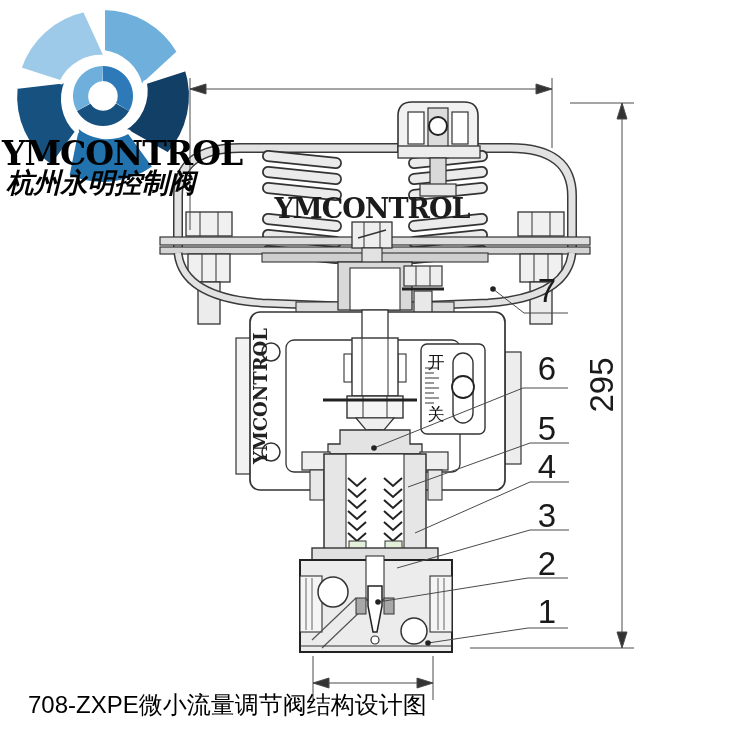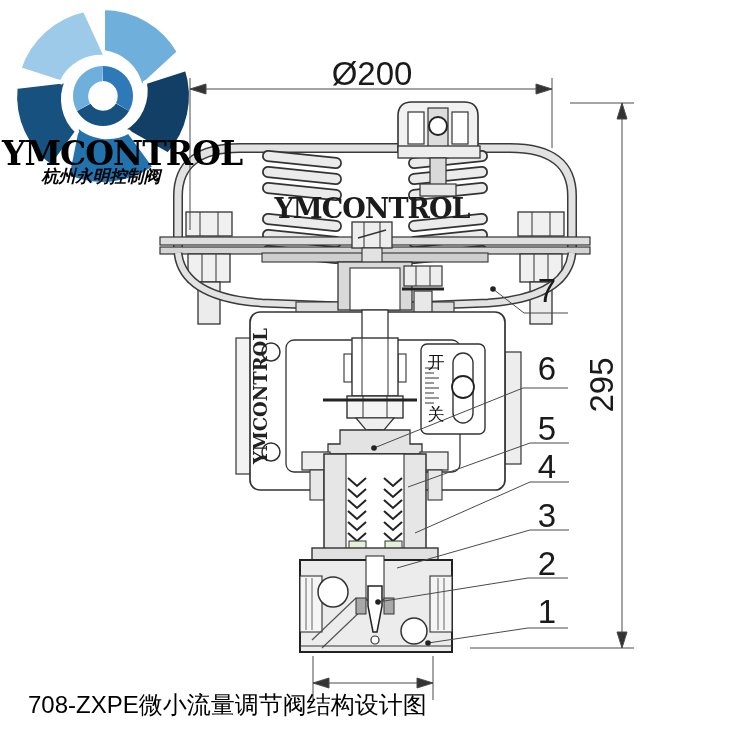--- a/index.html
+++ b/index.html
@@ -5,21 +5,21 @@
   html,body{margin:0;padding:0;background:#fff;}
   .stage{position:relative;width:750px;height:750px;background:#fff;overflow:hidden;
          font-family:"Liberation Sans","DejaVu Sans",sans-serif;color:#111;}
   .stage svg{position:absolute;left:0;top:0;}
   .txt{position:absolute;white-space:nowrap;color:#141414;}
   .logo-name{left:2px;top:134px;width:198px;text-align:center;
              font-family:"DejaVu Serif","Liberation Serif",serif;
              font-weight:bold;font-size:33px;letter-spacing:-1px;color:#000;}
   .logo-cn{left:2px;top:165px;width:198px;text-align:center;
            font-family:"DejaVu Serif","Liberation Serif",serif;
-           font-weight:bold;font-style:italic;font-size:17px;color:#000;}
+           font-weight:bold;font-style:italic;font-size:27px;color:#000;}
   .dim{font-size:33px;color:#1a1a1a;}
   .dim-top{left:297px;top:55px;width:150px;text-align:center;}
   .dim-bottom{left:322px;top:651px;width:100px;text-align:center;}
   .dim-right{left:557px;top:365px;width:90px;height:40px;line-height:40px;
              text-align:center;transform:rotate(-90deg);}
   .part-label{width:36px;text-align:center;font-size:33px;color:#1a1a1a;left:529px;}
   .wm-dome{left:272px;top:193px;width:200px;text-align:center;
            font-family:"DejaVu Serif","Liberation Serif",serif;
            font-weight:bold;font-size:27px;letter-spacing:-1px;color:#1c1c1c;}
   .wm-yoke{left:201px;top:393px;width:120px;height:22px;line-height:22px;text-align:center;
@@ -270,21 +270,20 @@
 
 <div class="txt logo-name">YMCONTROL</div>
 <div class="txt logo-cn">杭州永明控制阀</div>
 
 <div class="txt wm-dome">YMCONTROL</div>
 <div class="txt wm-yoke">YMCONTROL</div>
 
 <div class="txt scale-char" style="top:351px;">开</div>
 <div class="txt scale-char" style="top:403px;">关</div>
 
-<div class="txt dim dim-top">Ø200</div>
 <div class="txt dim dim-right">295</div>
 
 <div class="txt part-label" style="top:272px;">7</div>
 <div class="txt part-label" style="top:350px;">6</div>
 <div class="txt part-label" style="top:410px;">5</div>
 <div class="txt part-label" style="top:448px;">4</div>
 <div class="txt part-label" style="top:497px;">3</div>
 <div class="txt part-label" style="top:545px;">2</div>
 <div class="txt part-label" style="top:593px;">1</div>
 

